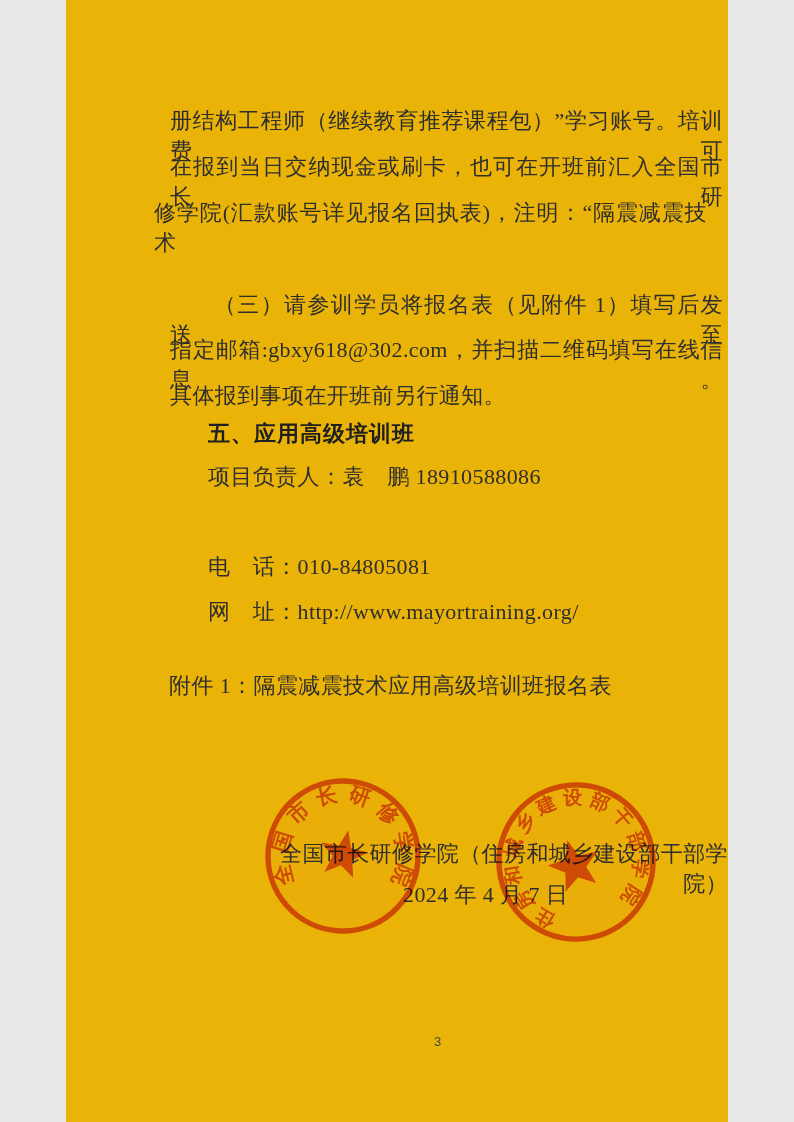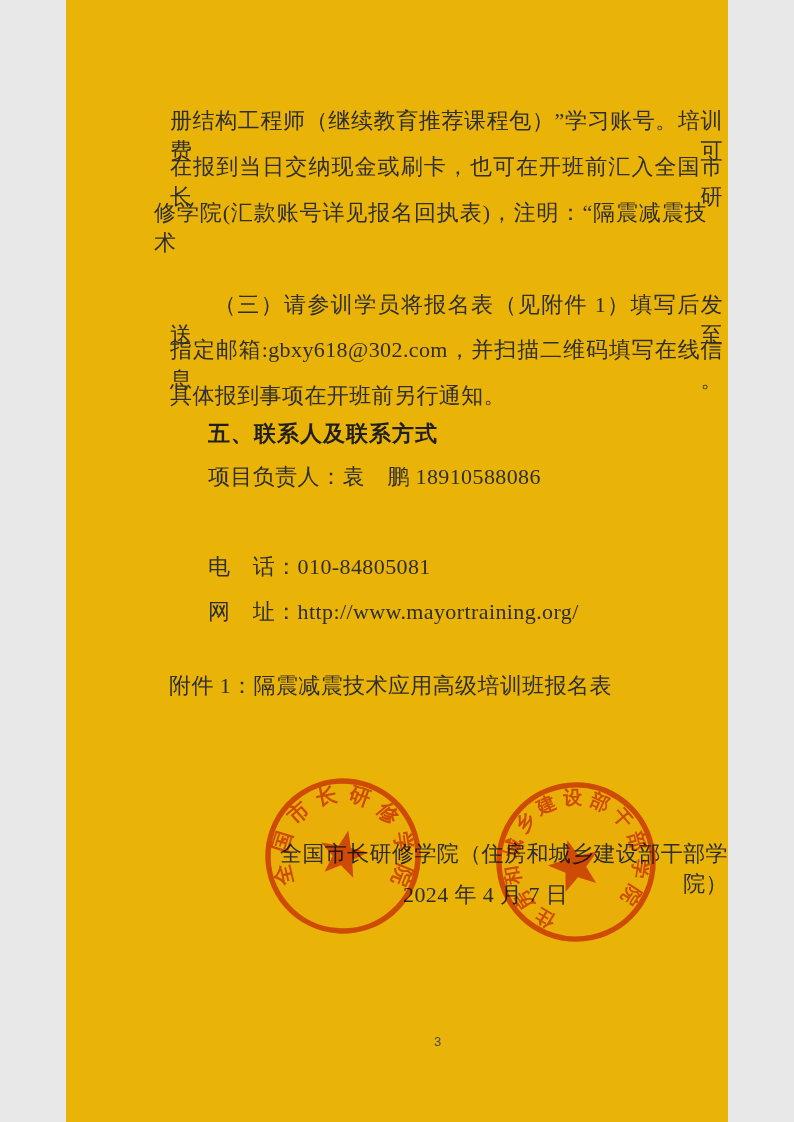--- a/index.html
+++ b/index.html
@@ -53,21 +53,21 @@
 <div class="page">
 
   <div class="line fill" style="left:104px; top:106px;">册结构工程师（继续教育推荐课程包）”学习账号。培训费可</div>
   <div class="line fill" style="left:104px; top:152px;">在报到当日交纳现金或刷卡，也可在开班前汇入全国市长研</div>
   <div class="line fill" style="left:88px; top:198px;">修学院(汇款账号详见报名回执表)，注明：“隔震减震技术</div>
 
   <div class="line fill indent2" style="left:104px; top:290px;">（三）请参训学员将报名表（见附件 1）填写后发送至</div>
   <div class="line fill" style="left:104px; top:335px;">指定邮箱:gbxy618@302.com，并扫描二维码填写在线信息。</div>
   <div class="line" style="left:104px; top:381px;">具体报到事项在开班前另行通知。</div>
 
-  <div class="line heading" style="left:142px; top:419px;">五、联系人及联系方式</div>
+  <div class="line heading" style="left:142px; top:419px;">五、应用高级培训班</div>
 
   <div class="line" style="left:142px; top:462px;">项目负责人：袁　鹏  18910588086</div>
   <div class="line" style="left:142px; top:552px;">电　话：010-84805081</div>
   <div class="line" style="left:142px; top:597px;">网　址：http://www.mayortraining.org/</div>
 
   <div class="line" style="left:103px; top:671px;">附件 1：隔震减震技术应用高级培训班报名表</div>
 
   <div class="line" style="left:183px; top:839px;text-align:right;">全国市长研修学院（住房和城乡建设部干部学院）</div>
   <div class="line" style="left:337px; top:880px;">2024 年 4 月 7 日</div>
 

